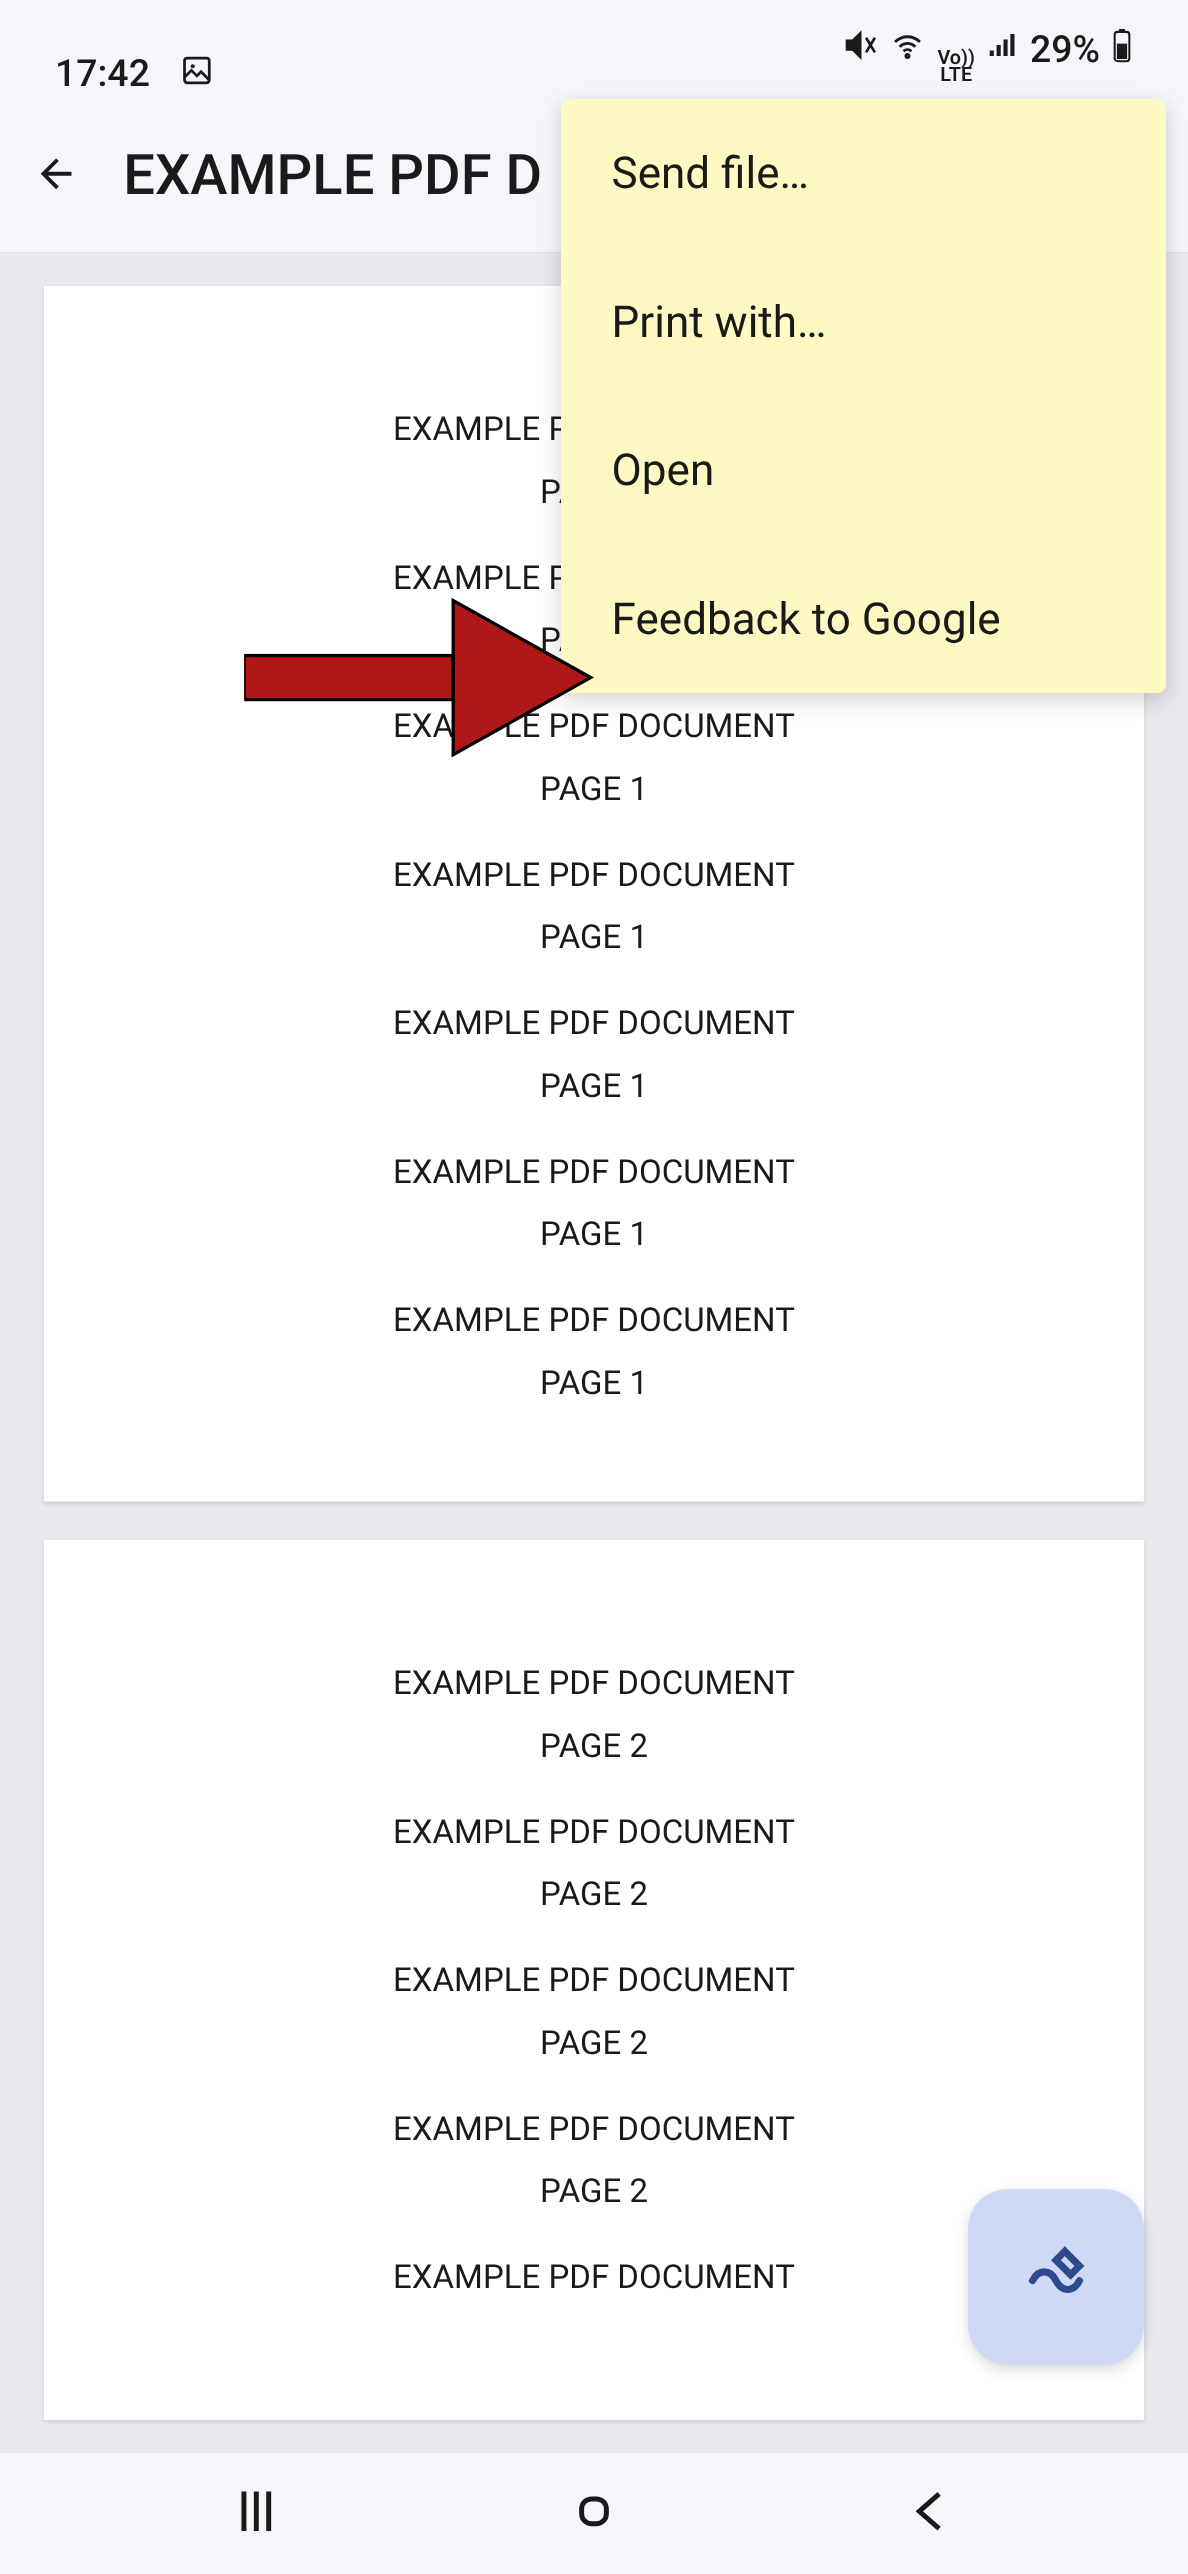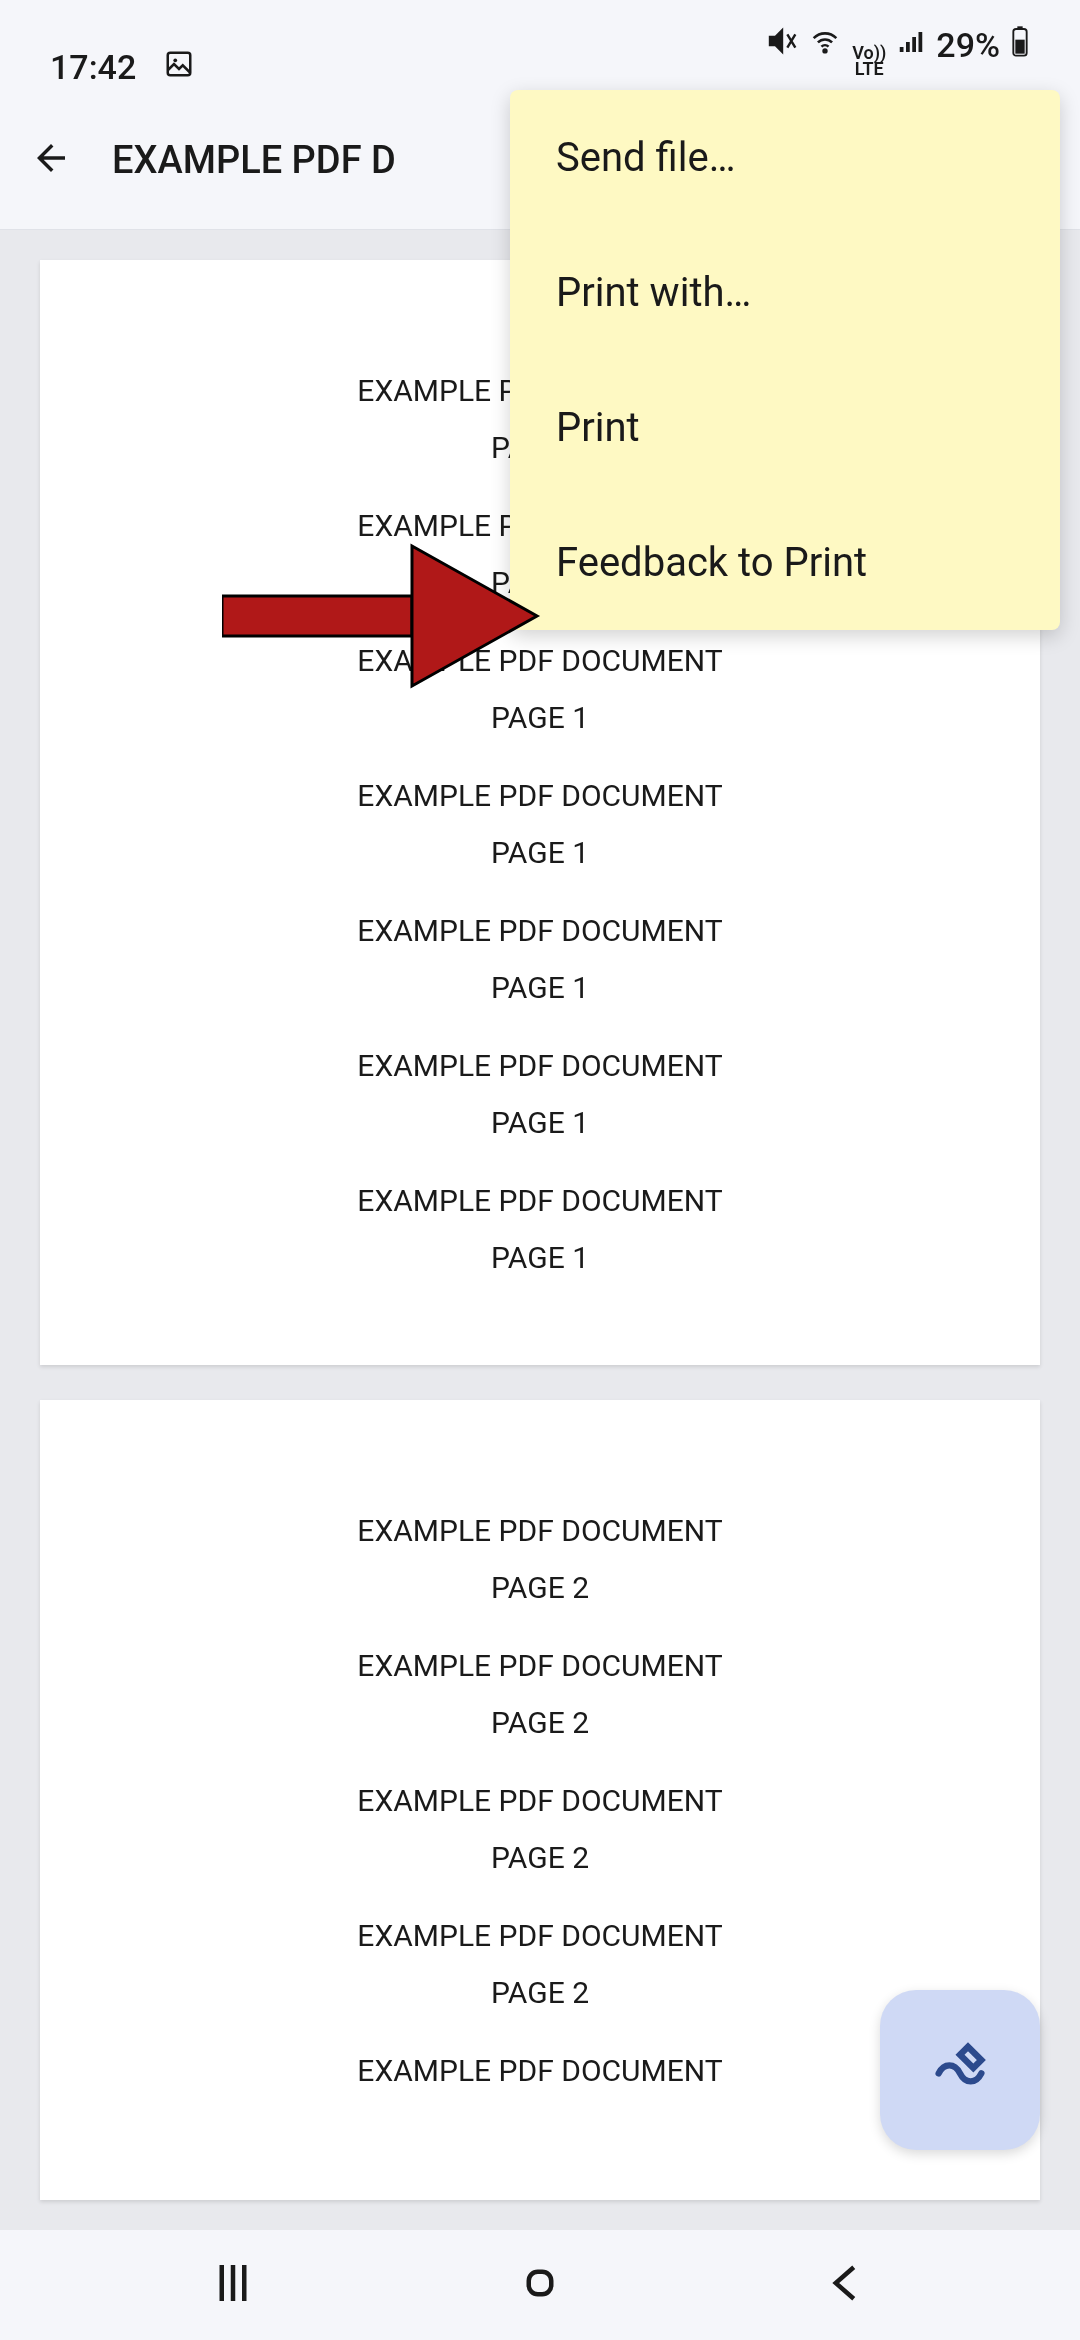--- a/index.html
+++ b/index.html
@@ -28,21 +28,21 @@
   height: 140px;
   display: flex;
   align-items: center;
   padding: 0 30px;
   gap: 40px;
   background: #f5f6fa;
   border-bottom: 1px solid #e0e2e8;
 }
 .back-icon { width: 42px; height: 42px; }
 .app-title {
-  font-size: 38px;
+  font-size: 51px;
   font-weight: 500;
   color: #1a1a1a;
   white-space: nowrap;
   overflow: hidden;
   text-align: right;
 }
 .content {
   background: #e8e9ed;
   padding: 30px 40px;
   height: calc(100% - 90px - 140px - 110px);
@@ -194,22 +194,22 @@
     <div class="pdf-sub">PAGE 2</div>
     <div class="pdf-text">EXAMPLE PDF DOCUMENT</div>
     <div class="pdf-sub">PAGE 2</div>
     <div class="pdf-text">EXAMPLE PDF DOCUMENT</div>
   </div>
 </div>
 
 <div class="dropdown-menu">
   <div class="menu-item">Send file…</div>
   <div class="menu-item">Print with…</div>
-  <div class="menu-item">Print</div>
-  <div class="menu-item">Feedback to Print</div>
+  <div class="menu-item">Open</div>
+  <div class="menu-item">Feedback to Google</div>
 </div>
 
 <div class="arrow-annotation">
   <svg width="320" height="160" viewBox="0 0 320 160">
     <rect x="0" y="60" width="190" height="40" fill="#b01818" stroke="#000" stroke-width="3"></rect>
     <polygon points="190,10 190,150 315,80" fill="#b01818" stroke="#000" stroke-width="3"></polygon>
   </svg>
 </div>
 
 <div class="fab">

